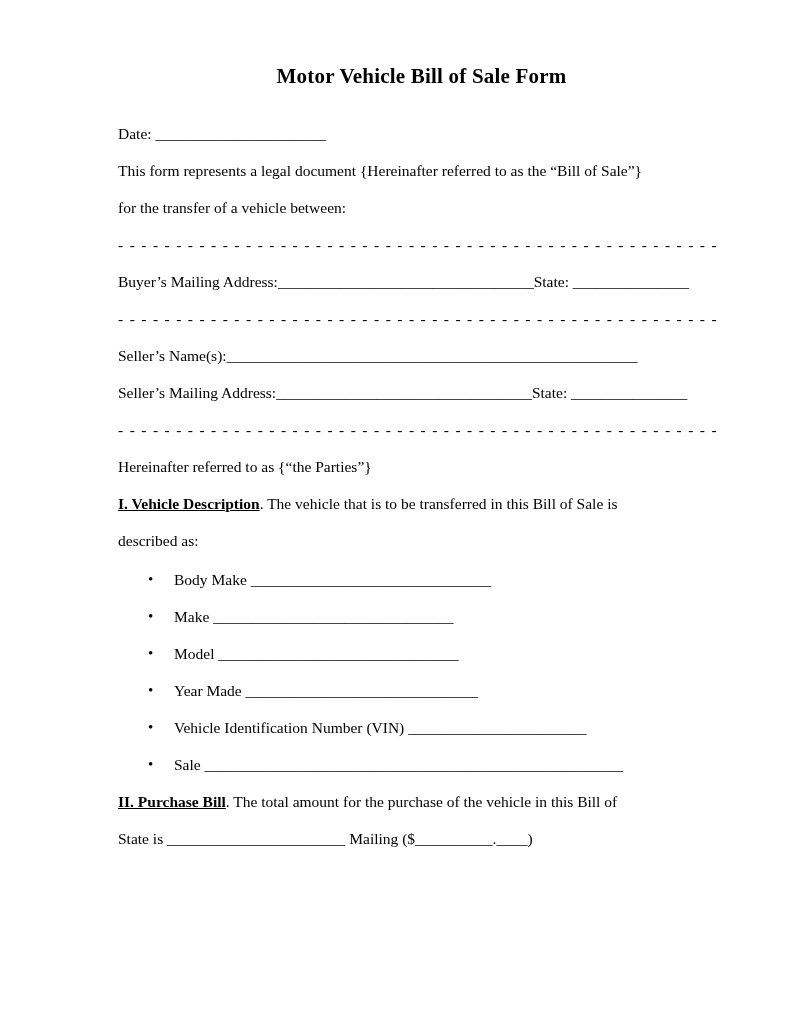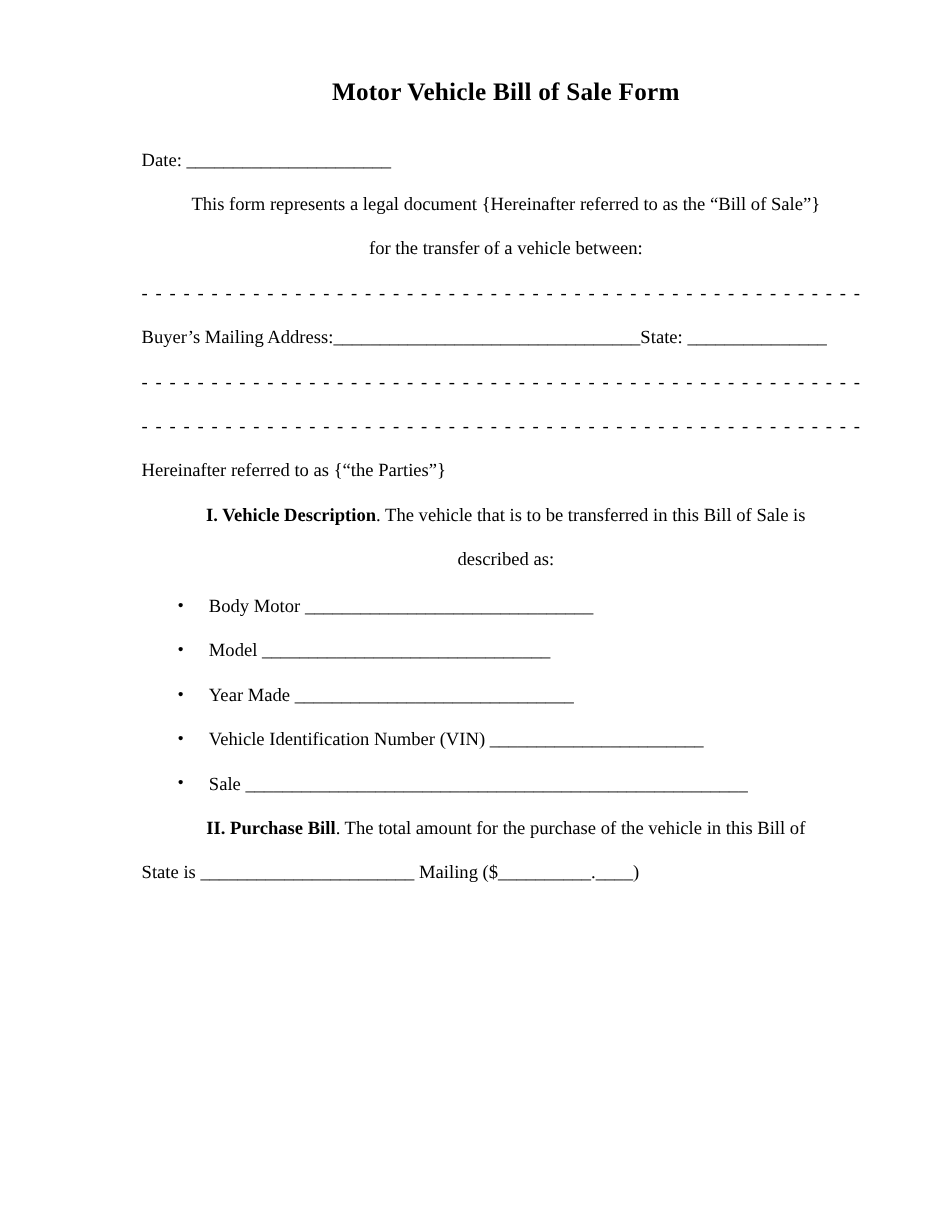--- a/index.html
+++ b/index.html
@@ -29,21 +29,20 @@
     letter-spacing: 0.2px;
     margin: 16px 0 26px 0;
   }
   .line {
     font-size: 15.5px;
     line-height: 37px;
     white-space: nowrap;
   }
   .line.wrapline {
     white-space: normal;
-    text-align: center;
   }
   .bold {
     font-weight: normal;
   }
   .dashes {
     font-size: 15.5px;
     line-height: 37px;
     letter-spacing: 1.3px;
     color: #000;
     white-space: nowrap;
@@ -64,20 +63,21 @@
   }
   ul.bullets li::before {
     content: "\2022";
     position: absolute;
     left: 0;
     top: 0;
     font-size: 15px;
   }
   .sect-head {
     font-weight: bold;
+    text-decoration: underline;
   }
 </style>
 </head>
 <body>
 
 <div class="page">
 
   <div class="doc-title">Motor Vehicle Bill of Sale Form</div>
 
   <div class="line">
@@ -89,34 +89,43 @@
 
   <div class="dashes">- - - - - - - - - - - - - - - - - - - - - - - - - - - - - - - - - - - - - - - - - - - - - - - - - - - -</div>
 
 
   <div class="line">
     <span class="bold">Buyer’s</span><span> Mailing Address:</span><span>_________________________________</span><span>State: </span><span>_______________</span>
   </div>
 
   <div class="dashes">- - - - - - - - - - - - - - - - - - - - - - - - - - - - - - - - - - - - - - - - - - - - - - - - - - - -</div>
 
+  <div class="line">
+    <span class="bold">Seller’s</span><span> Name(s):</span><span>_____________________________________________________</span>
+  </div>
 
+  <div class="line">
+    <span class="bold">Seller’s</span><span> Mailing Address:</span><span>_________________________________</span><span>State: </span><span>_______________</span>
+  </div>
 
   <div class="dashes">- - - - - - - - - - - - - - - - - - - - - - - - - - - - - - - - - - - - - - - - - - - - - - - - - - - -</div>
 
   <div class="line">Hereinafter referred to as {“the Parties”}</div>
 
   <div class="line wrapline">
     <span class="sect-head">I. Vehicle Description</span><span>. The vehicle that is to be transferred in this Bill of Sale is</span>
   </div>
   <div class="line wrapline">described as:</div>
 
   <ul class="bullets">
     <li>
-      <span>Body Motor </span><span>_______________________________</span>
+      <span>Body Make </span><span>_______________________________</span>
+    </li>
+    <li>
+      <span>Make </span><span>_______________________________</span>
     </li>
     <li>
       <span>Model </span><span>_______________________________</span>
     </li>
     <li>
       <span>Year Made </span><span>______________________________</span>
     </li>
     <li>
       <span>Vehicle Identification Number (VIN) </span><span>_______________________</span>
     </li>

